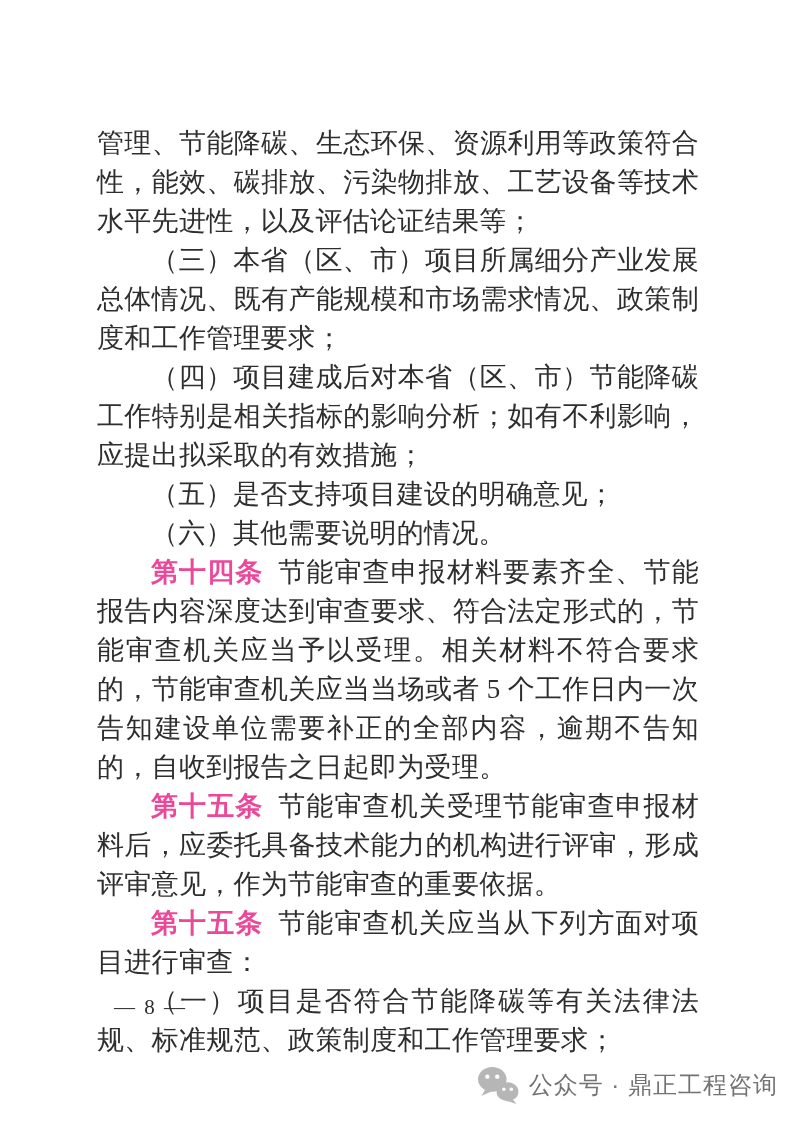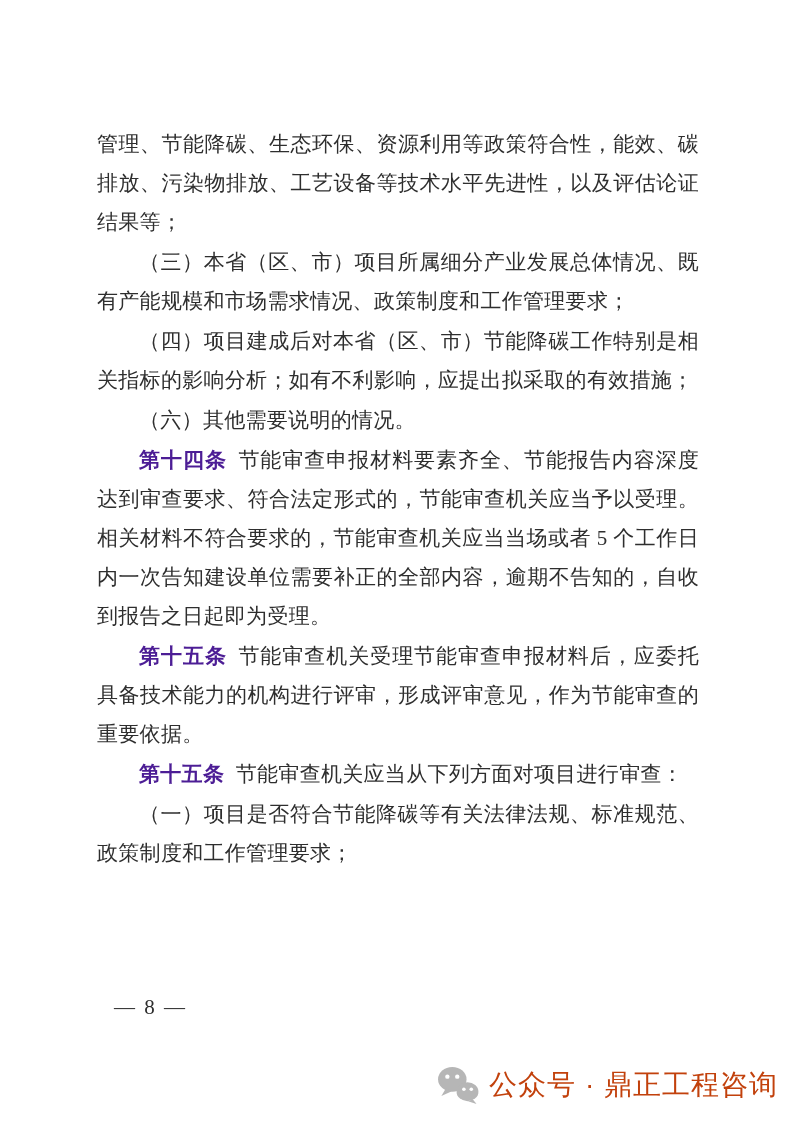--- a/index.html
+++ b/index.html
@@ -13,37 +13,37 @@
     height: 1123px;
     background: #ffffff;
     overflow: hidden;
     font-family: "Liberation Serif", "DejaVu Serif", serif;
   }
   .content {
     position: absolute;
     left: 97px;
     top: 124px;
     width: 602px;
-    font-size: 21px;
+    font-size: 27px;
     line-height: 39px;
     letter-spacing: 0.3px;
     color: #2e2e2e;
     text-align: justify;
   }
   .para {
     margin: 0;
     text-indent: 2em;
   }
   .para.no-indent {
     text-indent: 0;
   }
   .para-head {
     font-family: "Liberation Sans", "DejaVu Sans", sans-serif;
     font-weight: bold;
-    color: #4c1d95;
+    color: #ec4899;
   }
   .para-head:not(:empty) {
     margin-right: 0.55em;
   }
   .page-number {
     position: absolute;
     left: 114px;
     top: 995px;
     font-size: 21px;
     letter-spacing: 2px;
@@ -52,38 +52,39 @@
   .footer {
     position: absolute;
     right: 16px;
     top: 1066px;
     display: flex;
     align-items: center;
     gap: 10px;
   }
   .footer-label {
     font-family: "Liberation Sans", "DejaVu Sans", sans-serif;
-    font-size: 28px;
+    font-size: 24px;
     letter-spacing: 1px;
-    color: #c2410c;
+    color: #737373;
     white-space: nowrap;
   }
   .wechat-icon-svg {
     display: block;
   }
 </style>
 </head>
 <body>
 
 <div class="page">
 
   <div class="content">
     <p class="para no-indent"><span class="para-head"></span><span>管理、节能降碳、生态环保、资源利用等政策符合性，能效、碳排放、污染物排放、工艺设备等技术水平先进性，以及评估论证结果等；</span></p>
     <p class="para"><span class="para-head"></span><span>（三）本省（区、市）项目所属细分产业发展总体情况、既有产能规模和市场需求情况、政策制度和工作管理要求；</span></p>
     <p class="para"><span class="para-head"></span><span>（四）项目建成后对本省（区、市）节能降碳工作特别是相关指标的影响分析；如有不利影响，应提出拟采取的有效措施；</span></p>
+    <p class="para"><span class="para-head"></span><span>（五）是否支持项目建设的明确意见；</span></p>
     <p class="para"><span class="para-head"></span><span>（六）其他需要说明的情况。</span></p>
     <p class="para"><span class="para-head">第十四条</span><span>节能审查申报材料要素齐全、节能报告内容深度达到审查要求、符合法定形式的，节能审查机关应当予以受理。相关材料不符合要求的，节能审查机关应当当场或者 5 个工作日内一次告知建设单位需要补正的全部内容，逾期不告知的，自收到报告之日起即为受理。</span></p>
     <p class="para"><span class="para-head">第十五条</span><span>节能审查机关受理节能审查申报材料后，应委托具备技术能力的机构进行评审，形成评审意见，作为节能审查的重要依据。</span></p>
     <p class="para"><span class="para-head">第十五条</span><span>节能审查机关应当从下列方面对项目进行审查：</span></p>
     <p class="para"><span class="para-head"></span><span>（一）项目是否符合节能降碳等有关法律法规、标准规范、政策制度和工作管理要求；</span></p>
   </div>
 
   <div class="page-number">— 8 —</div>
 
   <div class="footer">

